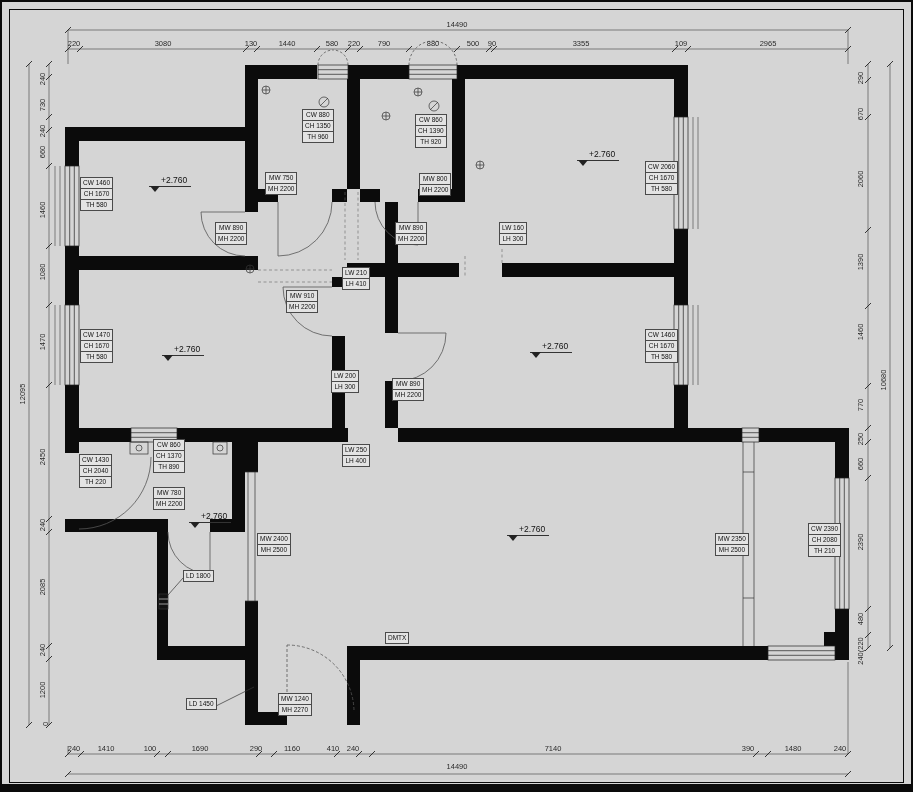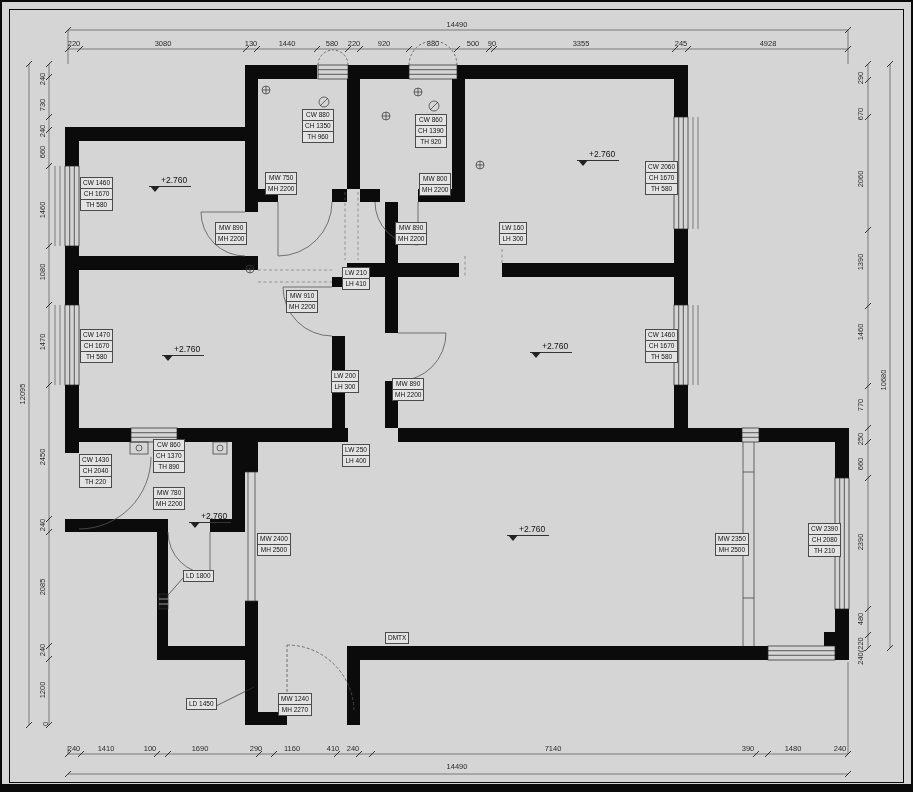--- a/index.html
+++ b/index.html
@@ -206,27 +206,27 @@
     </g>
   </svg>
 
   <span class="dim" style="left:455px;top:22px">14490</span>
   <span class="dim" style="left:72px;top:41px">220</span>
   <span class="dim" style="left:161px;top:41px">3080</span>
   <span class="dim" style="left:249px;top:41px">130</span>
   <span class="dim" style="left:285px;top:41px">1440</span>
   <span class="dim" style="left:330px;top:41px">580</span>
   <span class="dim" style="left:352px;top:41px">220</span>
-  <span class="dim" style="left:382px;top:41px">920</span>
+  <span class="dim" style="left:382px;top:41px">790</span>
   <span class="dim" style="left:431px;top:41px">880</span>
   <span class="dim" style="left:471px;top:41px">500</span>
   <span class="dim" style="left:490px;top:41px">90</span>
   <span class="dim" style="left:579px;top:41px">3355</span>
-  <span class="dim" style="left:679px;top:41px">245</span>
-  <span class="dim" style="left:766px;top:41px">4928</span>
+  <span class="dim" style="left:679px;top:41px">109</span>
+  <span class="dim" style="left:766px;top:41px">2965</span>
 
   <span class="dim" style="left:455px;top:764px">14490</span>
   <span class="dim" style="left:72px;top:746px">240</span>
   <span class="dim" style="left:104px;top:746px">1410</span>
   <span class="dim" style="left:148px;top:746px">100</span>
   <span class="dim" style="left:198px;top:746px">1690</span>
   <span class="dim" style="left:254px;top:746px">290</span>
   <span class="dim" style="left:290px;top:746px">1160</span>
   <span class="dim" style="left:331px;top:746px">410</span>
   <span class="dim" style="left:351px;top:746px">240</span>

